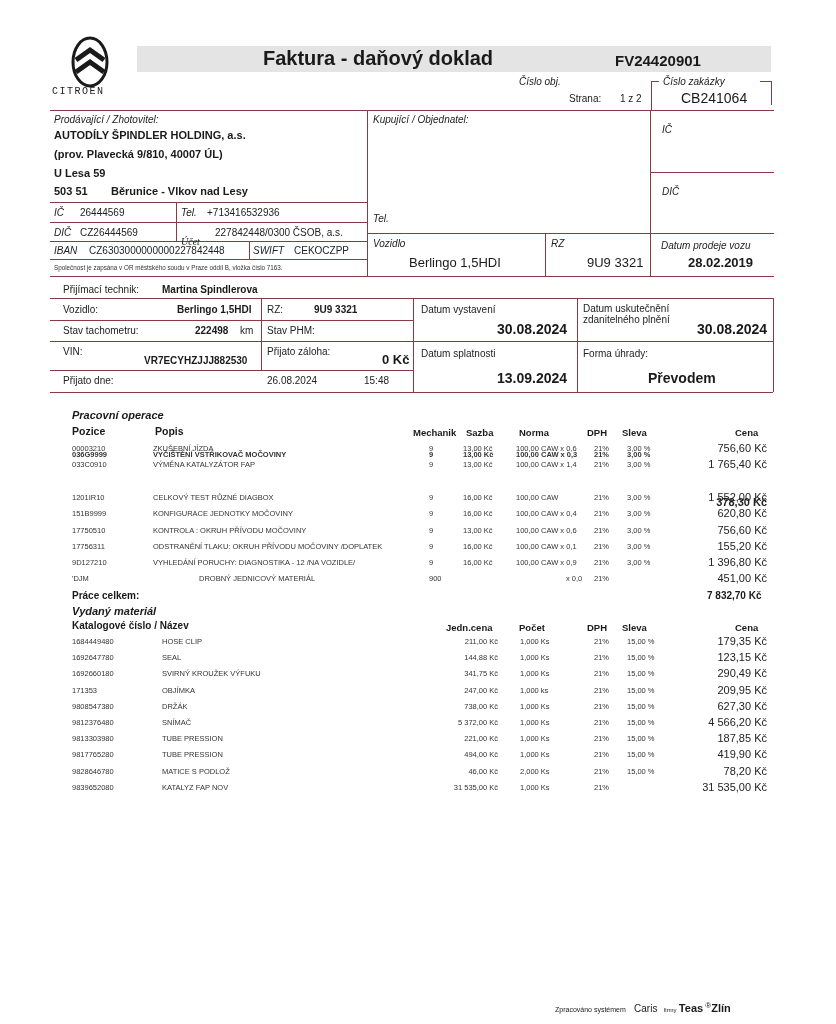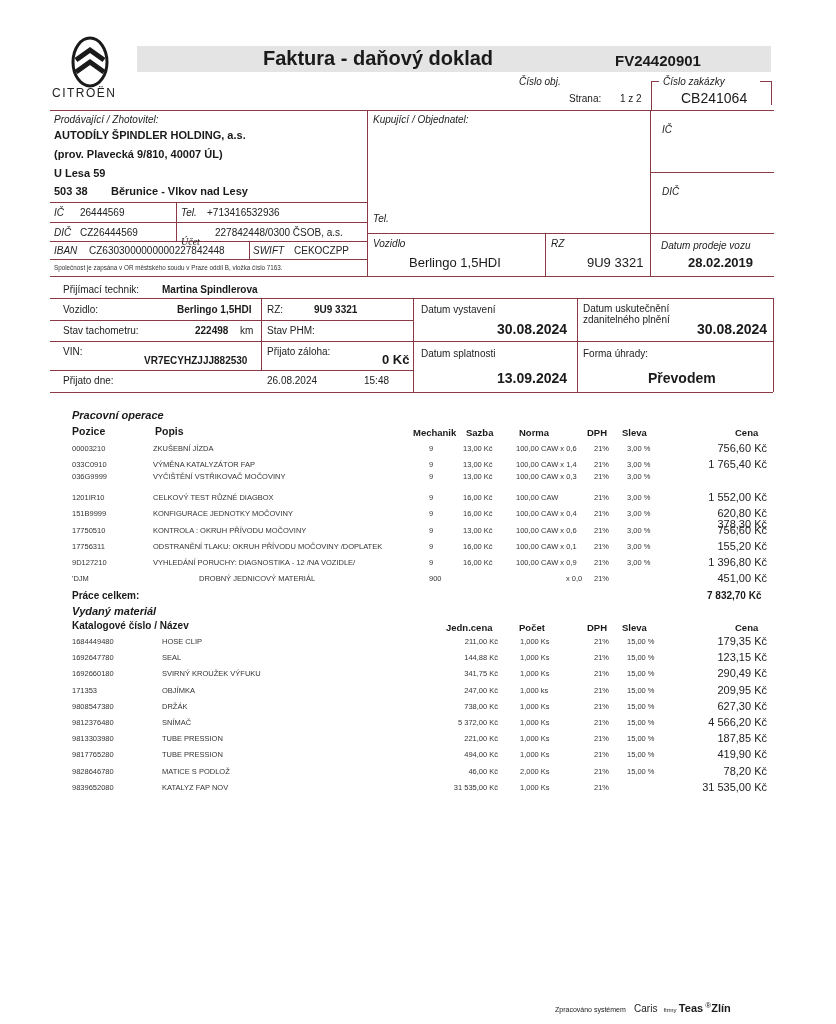--- a/index.html
+++ b/index.html
@@ -9,21 +9,21 @@
   .ln { position: absolute; background: #8a3a44; }
   .h { height: 1px; }
   .v { width: 1px; }
   .it { font-style: italic; }
   .b { font-weight: bold; }
   .lbl { font-size: 10px; color: #222; }
   .val { font-size: 11px; }
 
   
   #logo { left: 55px; top: 36px; width: 70px; height: 64px; }
-  #logo-text { left: 52px; top: 86px; font-size: 12px; letter-spacing: 1.5px; color: #222; }
+  #logo-text { left: 52px; top: 86px; font-size: 10px; letter-spacing: 1.5px; color: #222; font-family: Liberation Mono, monospace; }
 
   
   #titlebar { left: 137px; top: 46px; width: 634px; height: 26px; background: #e4e4e4; }
   #title { left: 263px; top: 47px; font-size: 20px; font-weight: bold; color: #1a1a1a; }
   #docnum { left: 615px; top: 52px; font-size: 15px; font-weight: bold; }
 
   #cislo-obj { left: 519px; top: 76px; font-size: 10px; font-style: italic; }
   #strana-lbl { left: 569px; top: 93px; font-size: 10px; }
   #strana-val { left: 620px; top: 93px; font-size: 10px; }
   #zak-lbl { left: 661px; top: 76px; font-size: 10px; font-style: italic; background: #fff; padding: 0 2px; }
@@ -75,21 +75,21 @@
 <div class="ln v" style="left:249px;top:241px;height:18px;"></div>
 <div class="ln h" style="left:50px;top:259px;width:317px;"></div>
 <div class="ln h" style="left:367px;top:233px;width:407px;"></div>
 <div class="ln v" style="left:545px;top:233px;height:43px;"></div>
 <div class="ln h" style="left:50px;top:276px;width:724px;"></div>
 
 <div class="abs it lbl" style="left:54px;top:114px;">Prodávající / Zhotovitel:</div>
 <div class="abs bold12" style="left:54px;top:129px;">AUTODÍLY ŠPINDLER HOLDING, a.s.</div>
 <div class="abs bold12" style="left:54px;top:148px;">(prov. Plavecká 9/810, 40007 ÚL)</div>
 <div class="abs bold12" style="left:54px;top:167px;">U Lesa 59</div>
-<div class="abs bold12" style="left:54px;top:185px;">503 38</div>
+<div class="abs bold12" style="left:54px;top:185px;">503 51</div>
 <div class="abs bold12" style="left:111px;top:185px;">Běrunice - Vlkov nad Lesy</div>
 
 <div class="abs it lbl" style="left:54px;top:207px;">IČ</div>
 <div class="abs lbl" style="left:80px;top:207px;">26444569</div>
 <div class="abs it lbl" style="left:181px;top:207px;">Tel.</div>
 <div class="abs lbl" style="left:207px;top:207px;">+713416532936</div>
 
 <div class="abs it lbl" style="left:54px;top:227px;">DIČ</div>
 <div class="abs lbl" style="left:80px;top:227px;">CZ26444569</div>
 <div class="abs it lbl" style="left:181px;top:236px;font-family:Liberation Serif, serif;">Účet</div>
@@ -181,21 +181,21 @@
     <div class="row" style="top: 457.3px;">
       <span style="left: 72px;">033C0910</span>
       <span style="left: 153px;">VÝMĚNA KATALYZÁTOR FAP</span>
       <span style="left: 429px;">9</span>
       <span style="left: 463px;">13,00 Kč</span>
       <span style="left: 516px;">100,00  CAW x 1,4</span>
       <span style="left: 594px;">21%</span>
       <span style="left: 627px;">3,00 %</span>
       <span class="price" style="right: 69px;">1 765,40 Kč</span>
     </div>
-    <div class="row" style="top: 469px;">
+    <div class="row" style="top: 447px; font-weight: bold;">
       <span style="left: 72px;">036G9999</span>
       <span style="left: 153px;">VYČIŠTĚNÍ VSTŘIKOVAČ MOČOVINY</span>
       <span style="left: 429px;">9</span>
       <span style="left: 463px;">13,00 Kč</span>
       <span style="left: 516px;">100,00  CAW x 0,3</span>
       <span style="left: 594px;">21%</span>
       <span style="left: 627px;">3,00 %</span>
       <span class="price" style="right: 69px; margin-top: 48px;">378,30 Kč</span>
     </div>
     <div class="row" style="top: 489.9px;">

